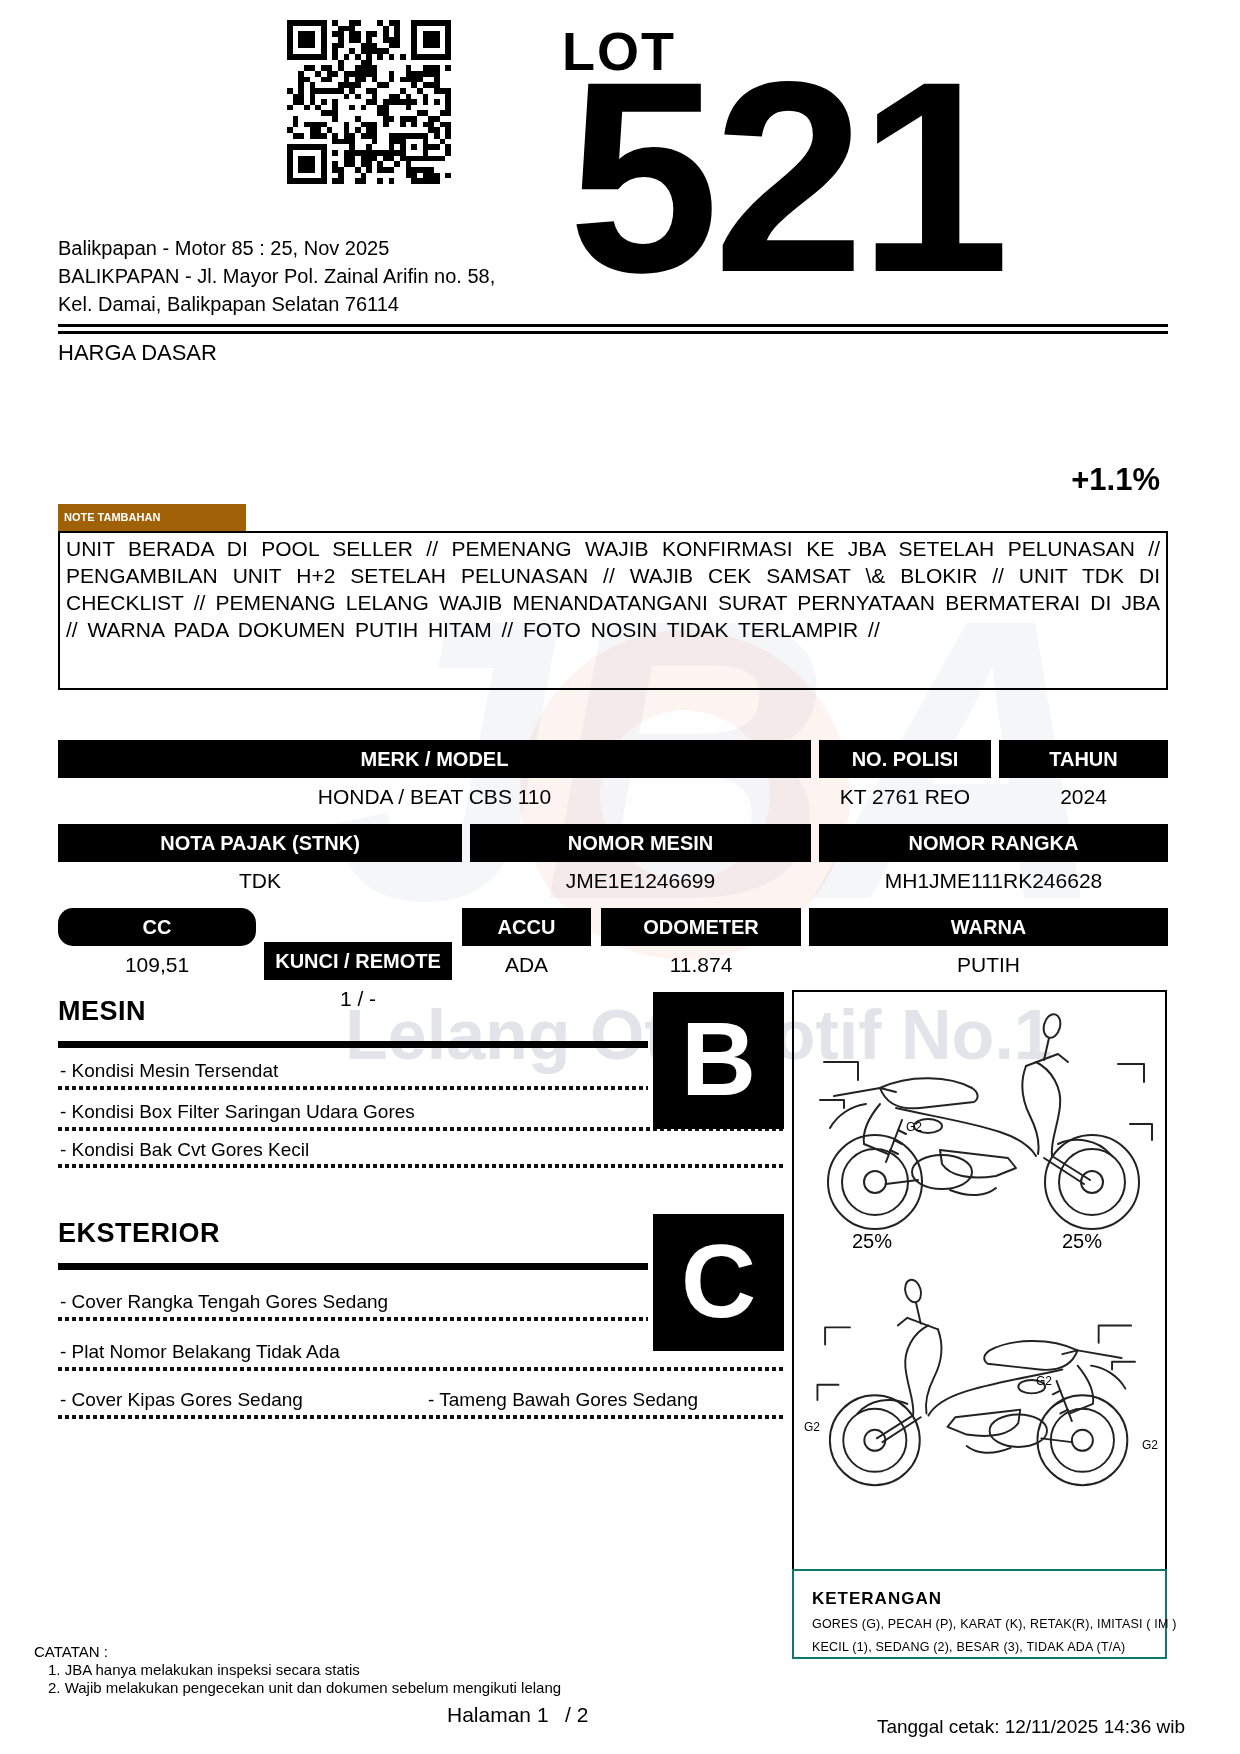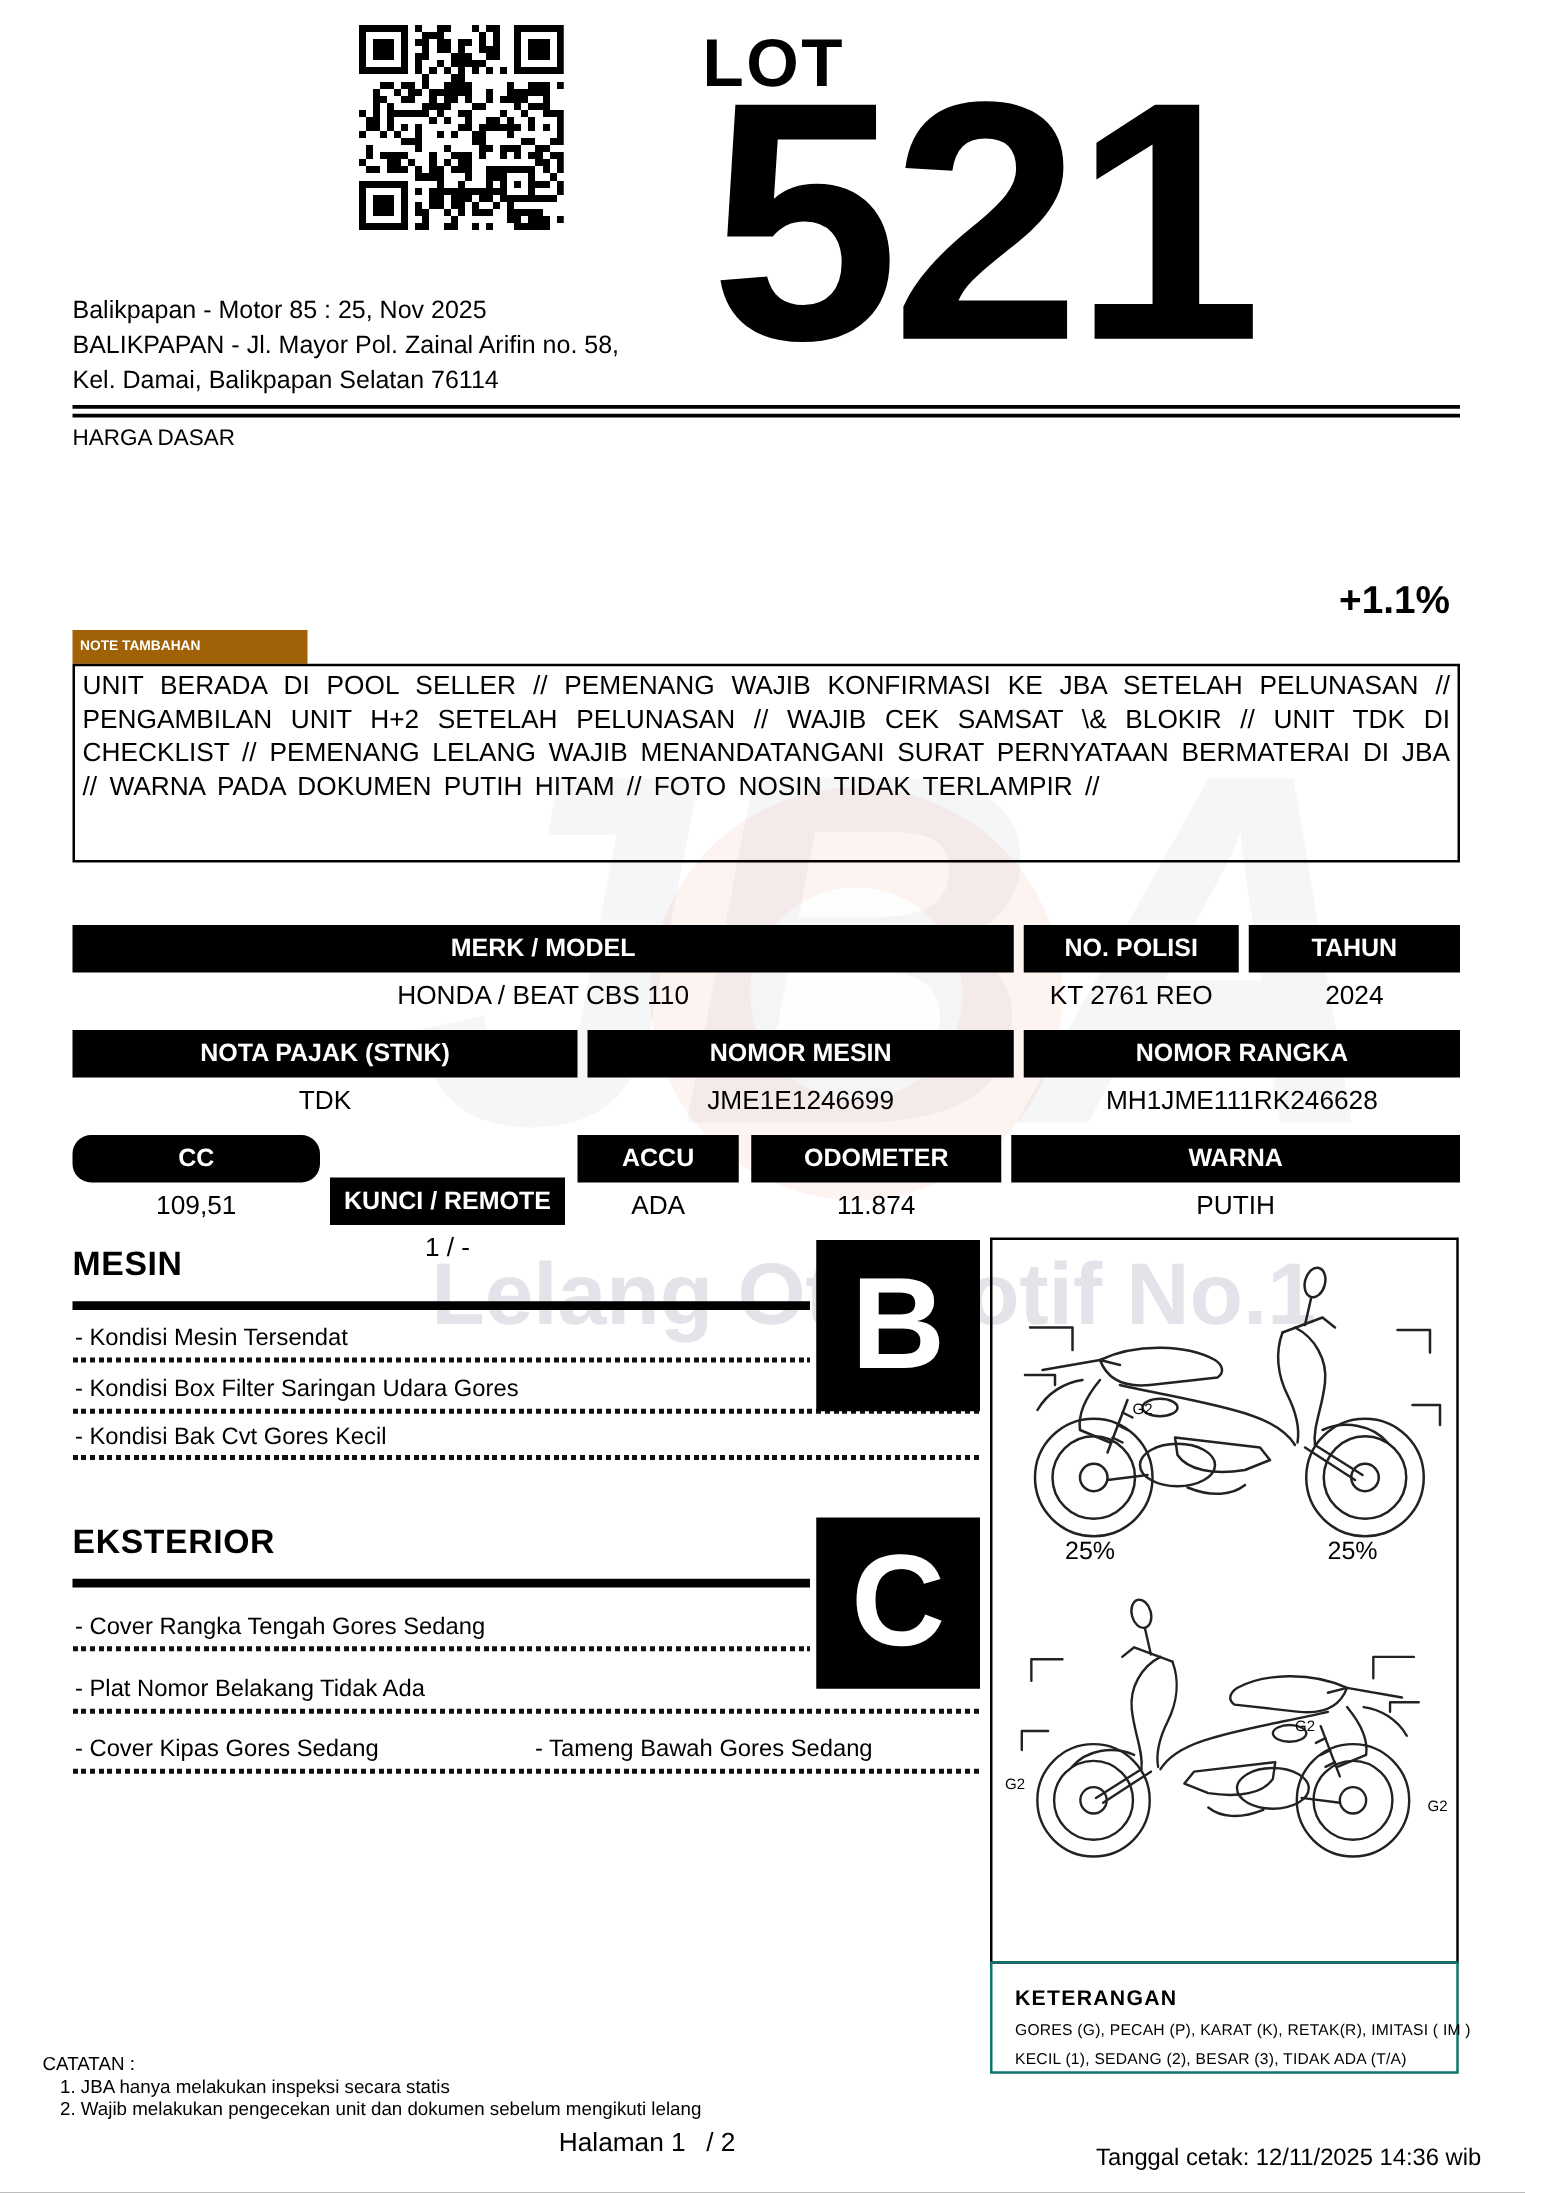--- a/index.html
+++ b/index.html
@@ -18,21 +18,21 @@
   .wm-circle-inner{left:600px; top:710px; width:170px; height:170px; border-radius:50%; background:rgba(255,255,255,0.9);}
   .wm-text{left:345px; top:995px; font-size:70px; font-weight:bold; color:#e3e4e9; white-space:nowrap;}
 
   
   .qr{left:287px; top:20px; width:164px; height:164px;}
   .lot-label{left:562px; top:24px; font-size:54px; font-weight:bold; letter-spacing:2px; line-height:1;}
   .lot-number{left:568px; top:58px; font-size:272px; font-weight:bold; line-height:0.88; letter-spacing:-6px;}
   .addr{left:58px; top:234px; font-size:20px; line-height:28px;}
 
   .hrule{left:58px; top:324px; width:1110px; height:4px; border-top:3px solid #000; border-bottom:3px solid #000;}
-  .harga-label{left:58px; top:340px; font-size:18px;}
+  .harga-label{left:58px; top:340px; font-size:22px;}
   .harga-value{left:52px; top:364px; font-size:150px; line-height:1; letter-spacing:-3px;}
   .increment{left:860px; top:462px; width:300px; text-align:right; font-size:31px; font-weight:bold;}
 
   
   .note-label{left:58px; top:504px; width:188px; height:27px; background:#a16207; color:#fff;
     font-size:11px; font-weight:bold; line-height:27px; padding-left:6px; box-sizing:border-box;}
   .note-box{left:58px; top:531px; width:1110px; height:159px; border:2px solid #000; box-sizing:border-box;}
   .note-box p{margin:2px 6px; font-size:21px; line-height:27px; text-align:justify; word-spacing:4px;}
 
   

